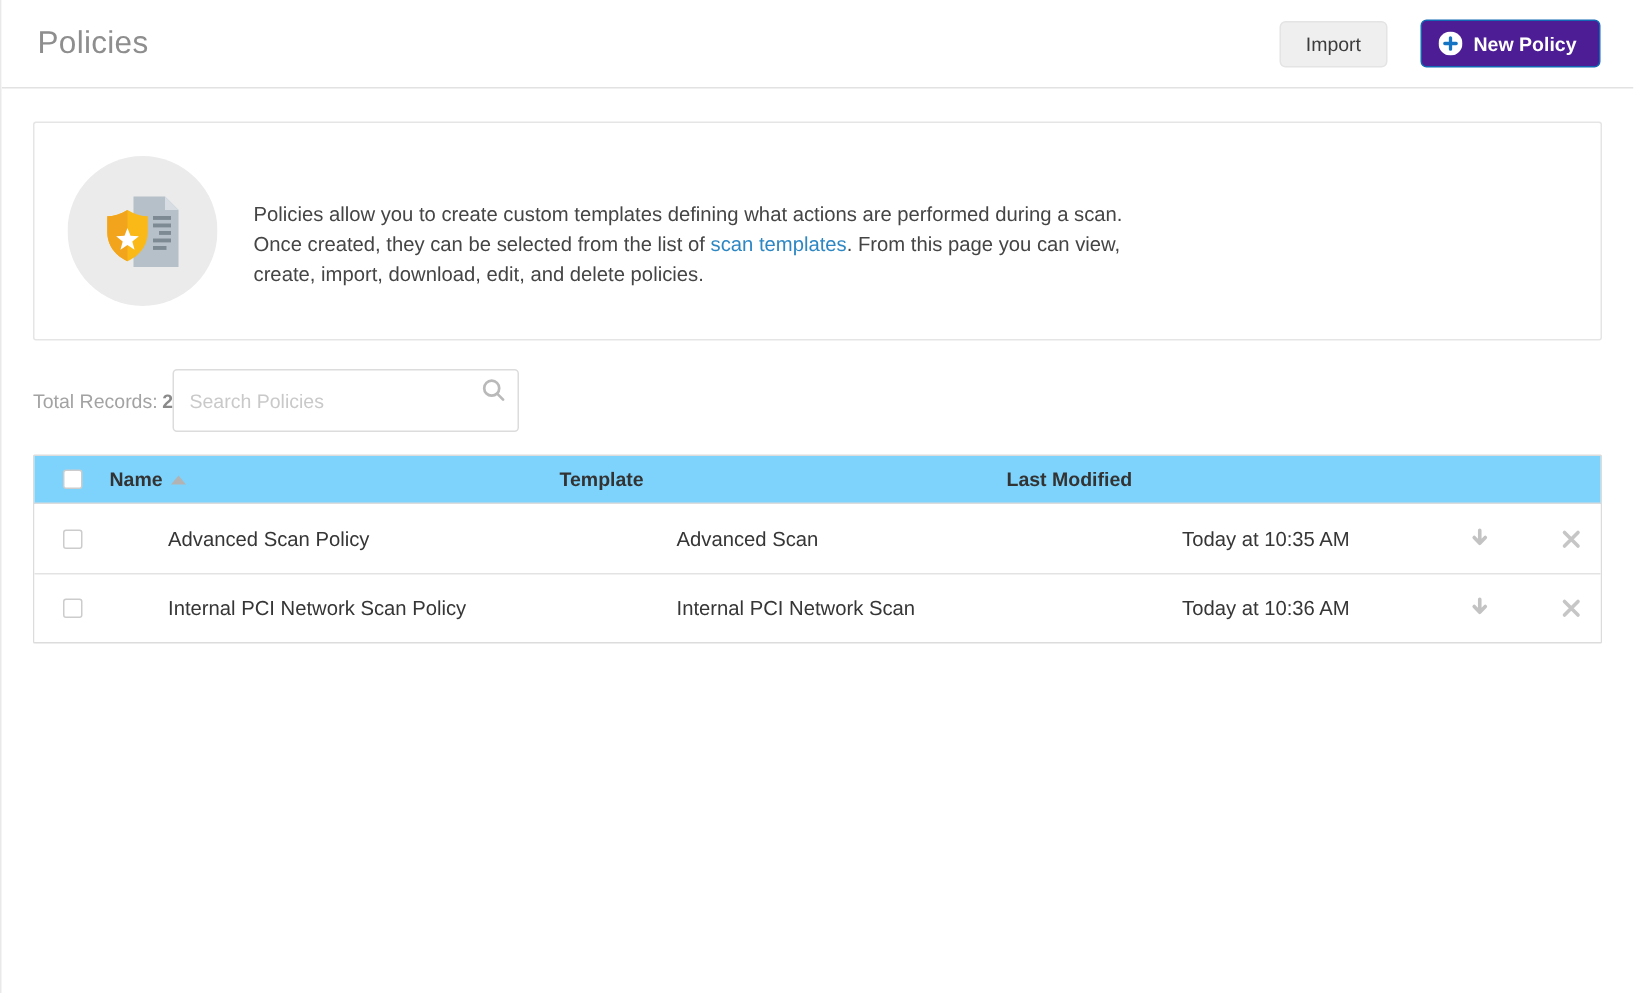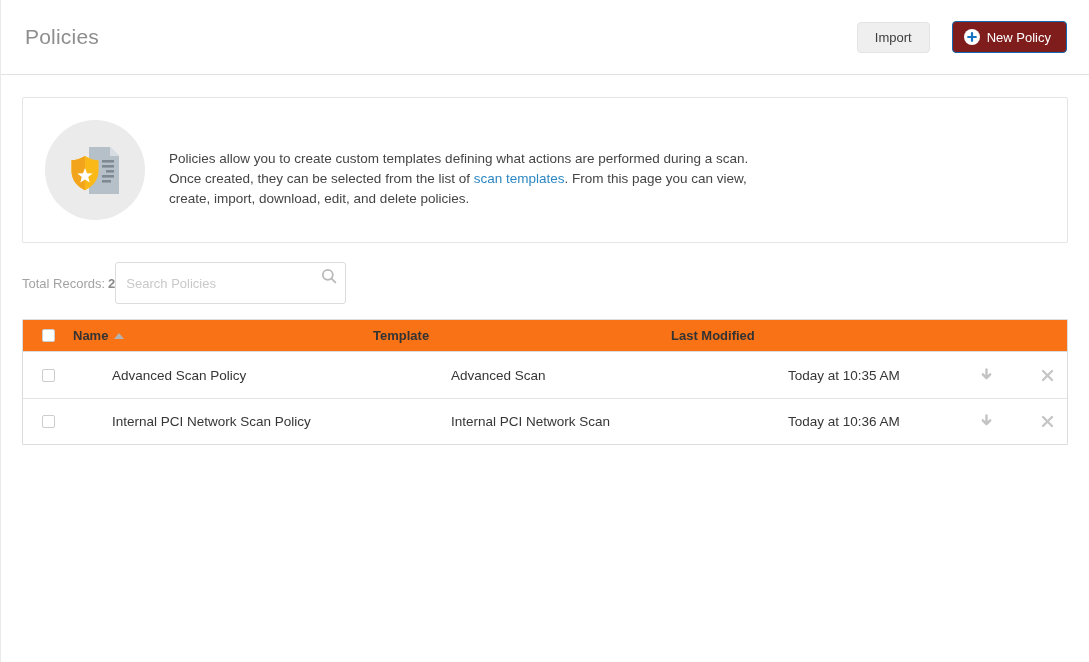--- a/index.html
+++ b/index.html
@@ -7,21 +7,21 @@
   body {
     font-family: "Liberation Sans", "DejaVu Sans", sans-serif;
     background: #ffffff;
     color: #444;
     border-left: 1px solid #e9e9e9;
     overflow: hidden;
   }
 
   
   .page-header {
-    height: 75px;
+    height: 59px;
     display: flex;
     align-items: center;
     justify-content: space-between;
     padding: 0 22px 0 24px;
     border-bottom: 1px solid #e2e2e2;
     background: #fff;
   }
   .page-title {
     font-size: 21px;
     font-weight: 400;
@@ -36,28 +36,28 @@
     cursor: pointer;
     line-height: 1;
   }
   .btn-import {
     background: #efefef;
     border: 1px solid #e4e4e4;
     color: #3d3d3d;
     padding: 8px 17px;
   }
   .btn-primary {
-    background: #7f1d1d;
+    background: #4c1d95;
     border: 1px solid #1268b4;
     color: #fff;
     padding: 7px 15px 7px 11px;
     display: flex;
     align-items: center;
     gap: 7px;
-    font-weight: 400;
+    font-weight: 700;
   }
   .plus-circle { width: 16px; height: 16px; display: block; }
 
   
   .content { padding: 0 21px; }
 
   .info-box {
     margin-top: 22px;
     border: 1px solid #e5e5e5;
     border-radius: 2px;
@@ -107,21 +107,21 @@
 
   
   .policy-table {
     margin-top: 15px;
     border: 1px solid #dcdcdc;
     border-radius: 1px;
     background: #fff;
   }
   .t-row { display: flex; align-items: center; }
   .t-head {
-    background: #f97316;
+    background: #7dd3fc;
     height: 32px;
     border-bottom: 1px solid #dcdcdc;
     font-size: 13px;
     font-weight: 700;
     color: #333;
   }
   .t-body-row {
     height: 46px;
     background: #fff;
     font-size: 13.5px;

